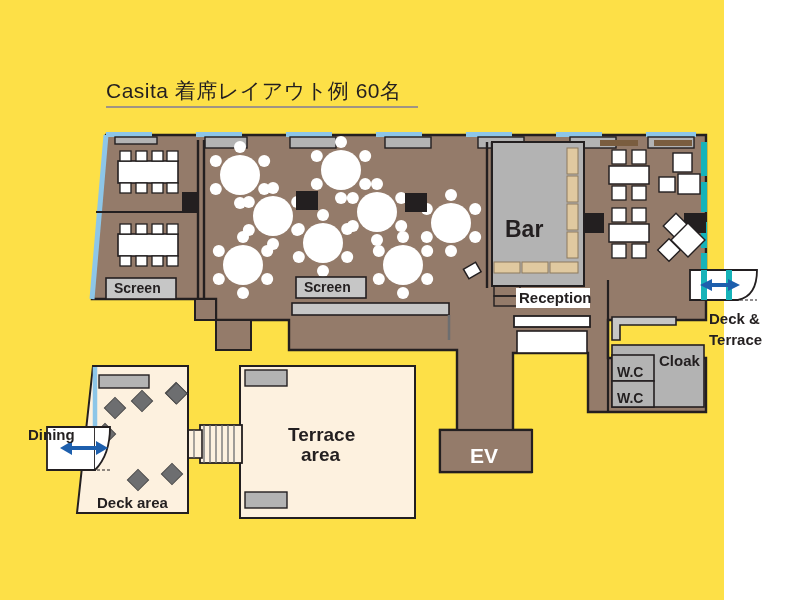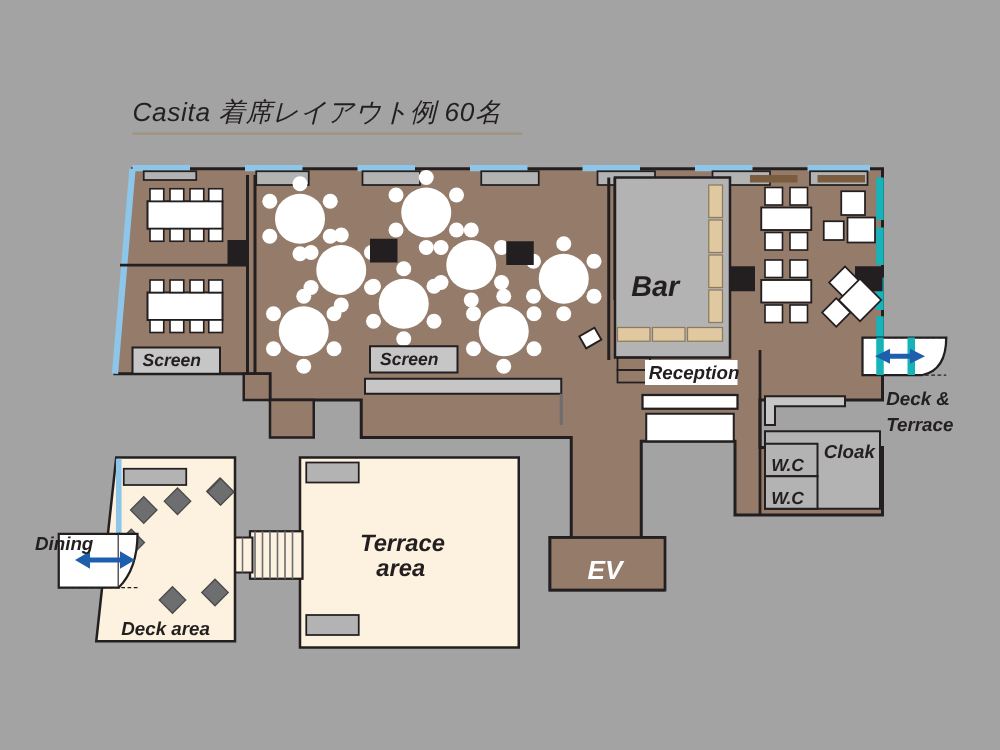--- a/index.html
+++ b/index.html
@@ -9,24 +9,23 @@
   }
   body {
     width: 800px;
     height: 600px;
     font-family: "Liberation Sans", sans-serif;
     overflow: hidden;
     position: relative;
   }
   #floorplan-root {
     position: relative;
-    width: 800px;
+    width: 724px;
     height: 600px;
-    background: #a3a3a3;
-    font-style: italic;
+    background: #fde047;
   }
   #title-block {
     position: absolute;
     left: 106px;
     top: 78px;
     width: 320px;
   }
   #title-text {
     font-size: 21px;
     color: #231f20;

